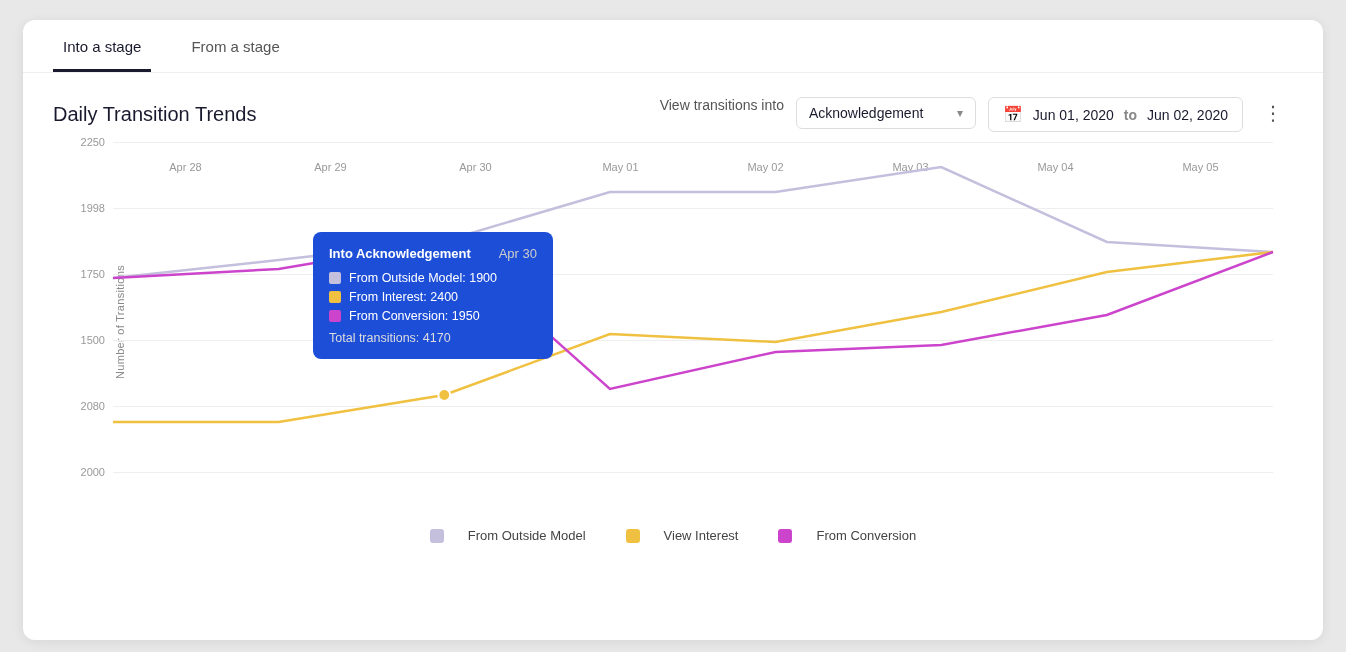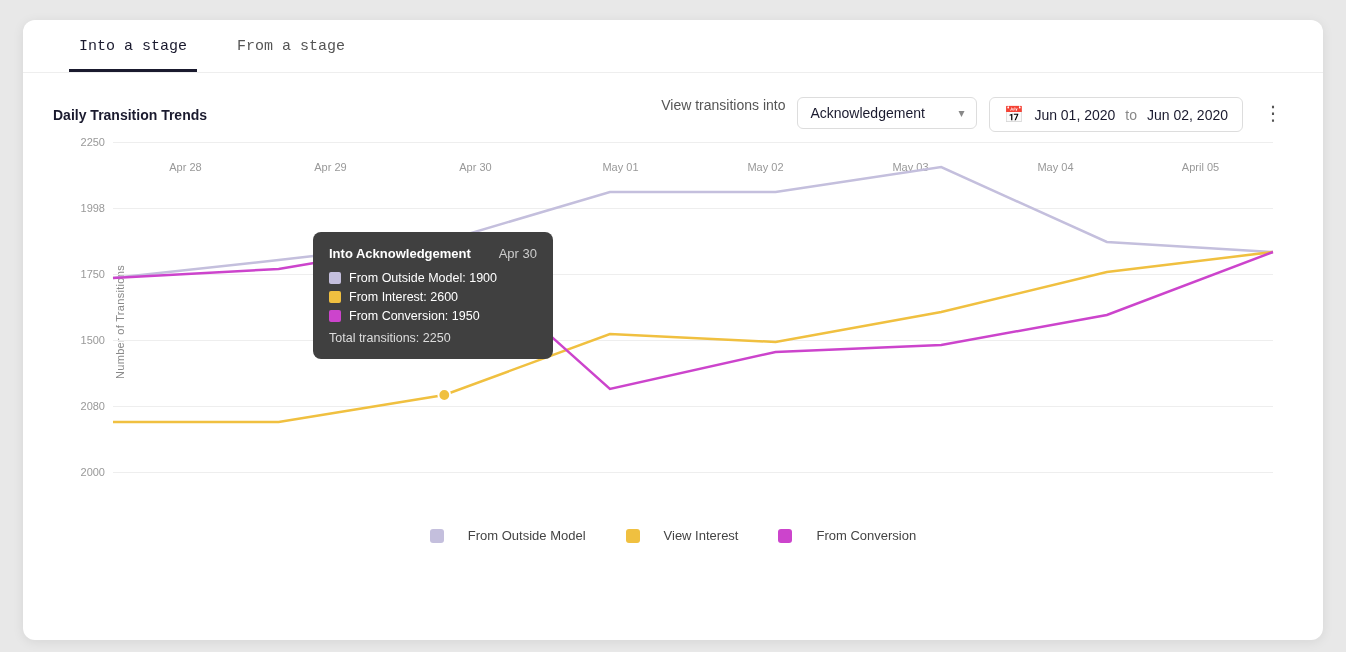--- a/index.html
+++ b/index.html
@@ -16,24 +16,23 @@
       background: #fff;
       border-radius: 12px;
       width: 1300px;
       min-height: 620px;
       padding: 0;
       box-shadow: 0 2px 12px rgba(0,0,0,0.08);
       overflow: hidden;
     }
     .tabs {
       display: flex;
-      padding: 0 46px;
+      padding: 0 30px;
       border-bottom: 1px solid #eee;
       gap: 0;
-      font-family: Liberation Mono, monospace;
     }
     .tab {
       padding: 18px 10px 14px 10px;
       font-size: 15px;
       color: #555;
       cursor: pointer;
       border-bottom: 3px solid transparent;
       margin-right: 30px;
       font-weight: 400;
     }
@@ -45,22 +44,22 @@
     .content {
       padding: 24px 30px 20px 30px;
     }
     .header-row {
       display: flex;
       align-items: center;
       justify-content: space-between;
       margin-bottom: 10px;
     }
     .section-title {
-      font-size: 14px;
-      font-weight: 700;
+      font-size: 20px;
+      font-weight: 400;
       color: #1a1a2e;
     }
     .controls {
       display: flex;
       align-items: flex-start;
       gap: 12px;
     }
     .view-label {
       font-size: 14px;
       color: #555;
@@ -94,20 +93,21 @@
       gap: 10px;
       cursor: pointer;
       background: #fff;
     }
     .cal-icon {
       color: #666;
       font-size: 16px;
     }
     .date-sep {
       color: #888;
+      font-weight: bold;
     }
     .more-btn {
       font-size: 20px;
       color: #555;
       cursor: pointer;
       padding: 4px 8px;
       letter-spacing: 2px;
     }
     .chart-area {
       position: relative;
@@ -169,21 +169,21 @@
       height: 30px;
     }
     .x-label {
       font-size: 11px;
       color: #999;
       text-align: center;
       flex: 1;
     }
     .tooltip {
       position: absolute;
-      background: #404040;
+      background: #1d4ed8;
       color: #fff;
       border-radius: 8px;
       padding: 14px 16px;
       font-size: 13px;
       width: 240px;
       z-index: 10;
       top: 90px;
       left: 200px;
       pointer-events: none;
     }
@@ -342,38 +342,38 @@
           <div class="tooltip-header">
             <span>Into Acknowledgement</span>
             <span class="tooltip-date">Apr 30</span>
           </div>
           <div class="tooltip-row">
             <div class="tooltip-dot" style="background:#c4bfdd;"></div>
             <span>From Outside Model: 1900</span>
           </div>
           <div class="tooltip-row">
             <div class="tooltip-dot" style="background:#f0c040;"></div>
-            <span>From Interest: 2600</span>
+            <span>From Interest: 2400</span>
           </div>
           <div class="tooltip-row">
             <div class="tooltip-dot" style="background:#cc44cc;"></div>
             <span>From Conversion: 1950</span>
           </div>
-          <div class="tooltip-total">Total transitions: 2250</div>
+          <div class="tooltip-total">Total transitions: 4170</div>
         </div>
 
         <div class="x-labels">
           <div class="x-label">Apr 28</div>
           <div class="x-label">Apr 29</div>
           <div class="x-label">Apr 30</div>
           <div class="x-label">May 01</div>
           <div class="x-label">May 02</div>
           <div class="x-label">May 03</div>
           <div class="x-label">May 04</div>
-          <div class="x-label">April 05</div>
+          <div class="x-label">May 05</div>
         </div>
       </div>
 
       <div class="legend">
         <div class="legend-item">
           <div class="legend-color" style="background:#c4bfdd;"></div>
           <span>From Outside Model</span>
         </div>
         <div class="legend-item">
           <div class="legend-color" style="background:#f0c040;"></div>

